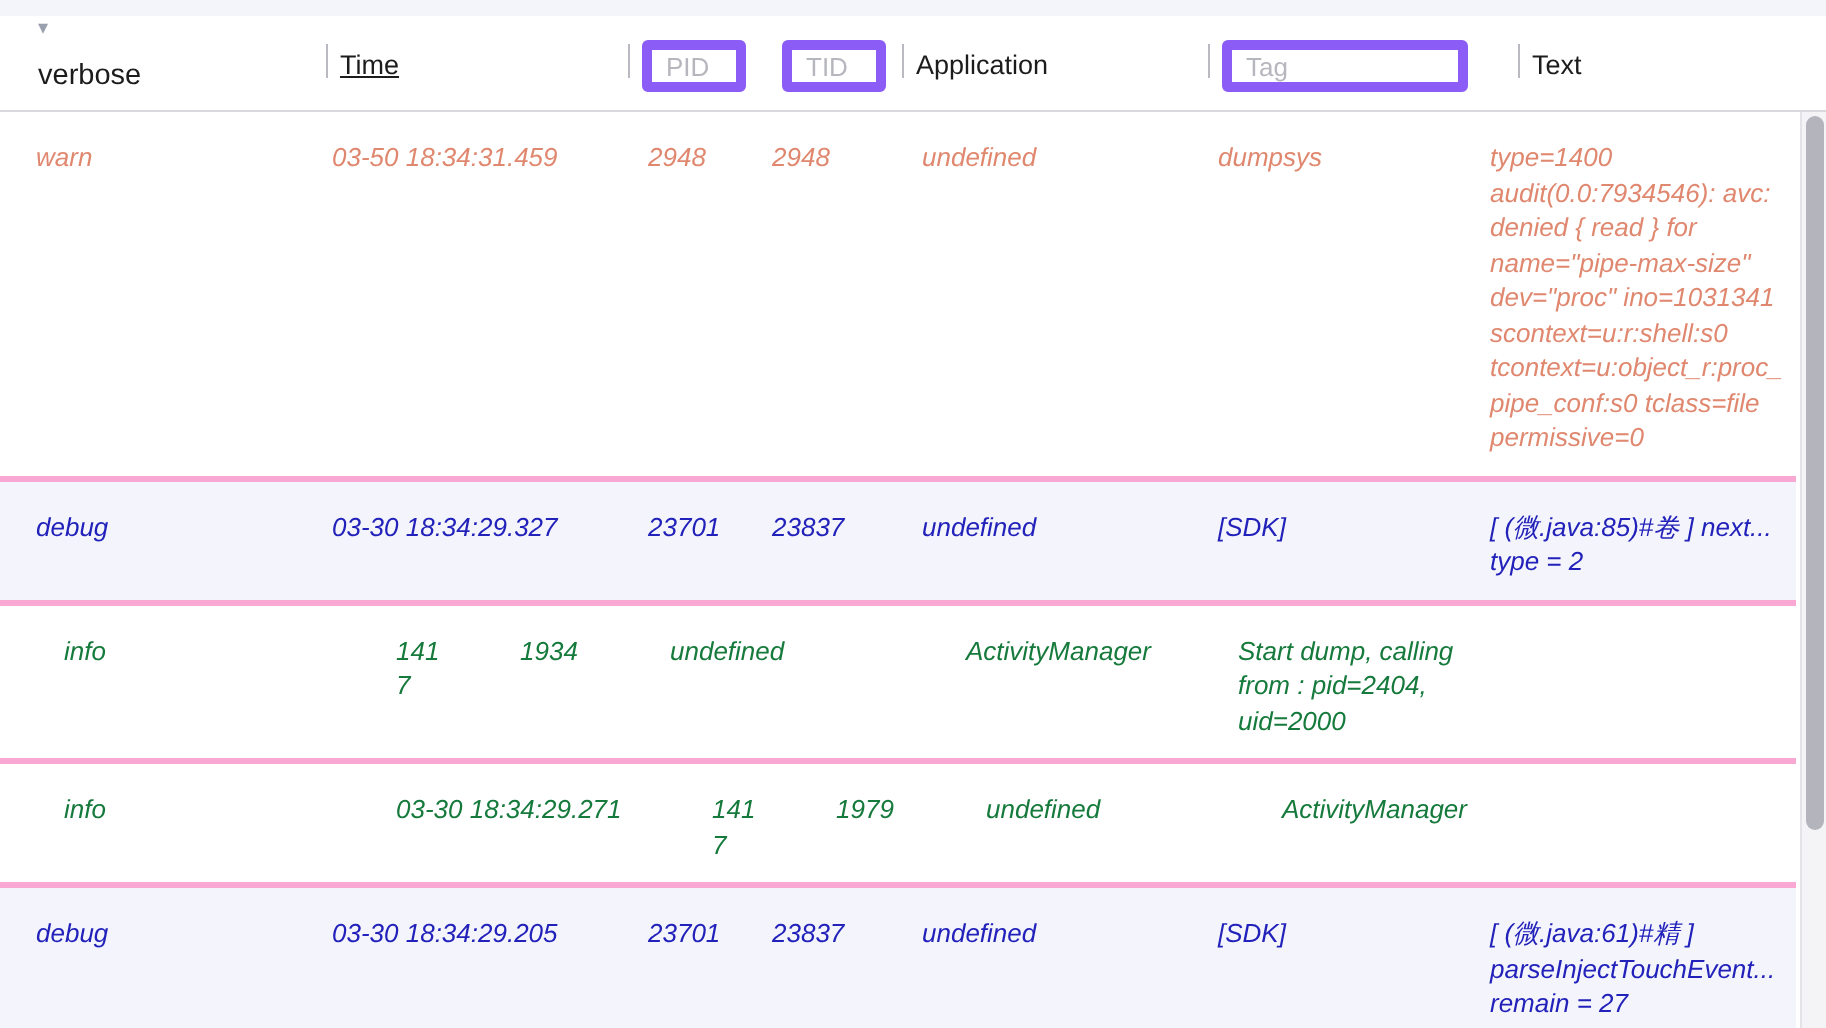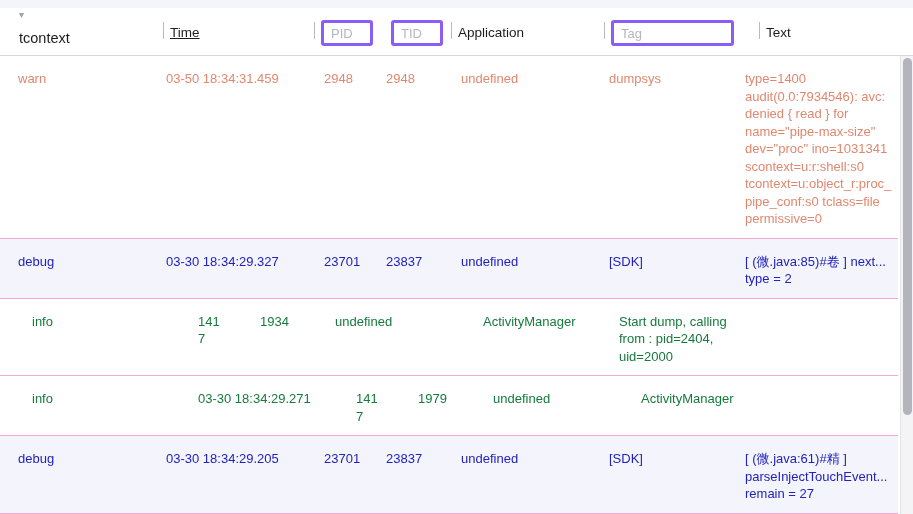--- a/index.html
+++ b/index.html
@@ -77,21 +77,21 @@
     top: 25px;
     font-size: 13.5px;
     color: #1c1c1c;
     line-height: 16px;
     white-space: nowrap;
   }
   .field-box {
     position: absolute;
     top: 20px;
     height: 26px;
-    border: 3px solid #8b5cf6;
+    border: 5px solid #8b5cf6;
     border-radius: 3px;
     background: #ffffff;
     box-sizing: border-box;
     font-family: "Liberation Sans", "DejaVu Sans", sans-serif;
     font-size: 13px;
     color: #2b2b2b;
     padding: 0 7px;
     outline: none;
   }
   .field-box::placeholder { color: #b6b6be; }
@@ -108,22 +108,23 @@
     width: 913px;
     height: 458px;
     overflow: hidden;
     background: #ffffff;
   }
   .log-row {
     position: relative;
     display: flex;
     width: 898px;
     box-sizing: border-box;
-    border-bottom: 1px solid #f9a8d4;
+    border-bottom: 3px solid #f9a8d4;
     padding: 14px 0 10px 0;
+    font-style: italic;
   }
   .log-row.shade { background: #f4f4fc; }
   .log-row.plain { background: #ffffff; }
 
   .cell {
     font-size: 13px;
     line-height: 17.5px;
     box-sizing: border-box;
     padding-right: 6px;
     word-break: break-word;
@@ -166,21 +167,21 @@
 </head>
 <body>
 
 <div class="logcat-panel">
 
   <div class="filter-bar">
     <div class="topstrip"></div>
 
     <div class="level-select">
       <span class="level-caret">▾</span>
-      <span class="level-value">tcontext</span>
+      <span class="level-value">verbose</span>
     </div>
 
     <div class="col-sep" style="left:163px;"></div>
     <div class="col-head" style="left:170px;text-decoration:underline;">Time</div>
 
     <div class="col-sep" style="left:314px;"></div>
     <input class="field-box" id="pid-field" type="text" placeholder="PID" style="">
 
     <input class="field-box" id="tid-field" type="text" placeholder="TID" style="">
 

